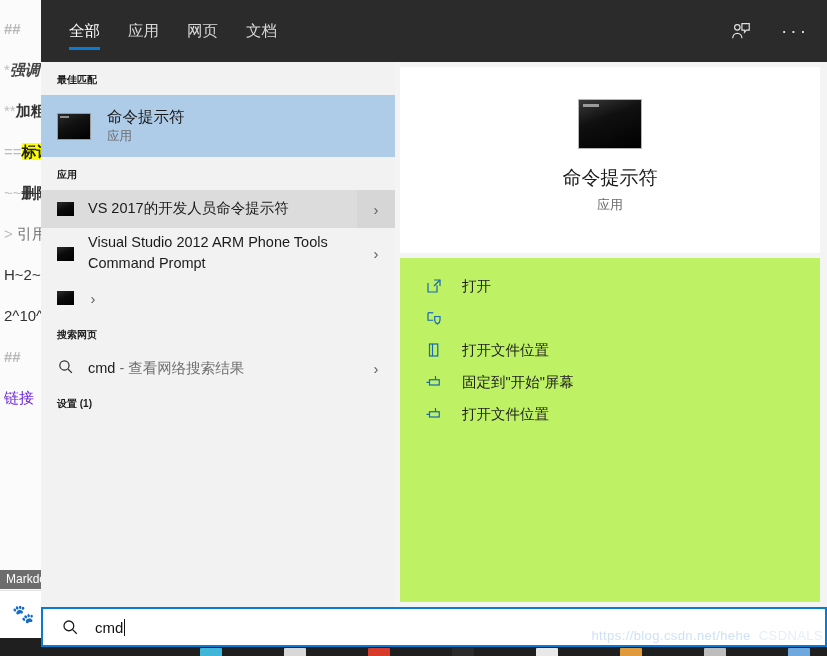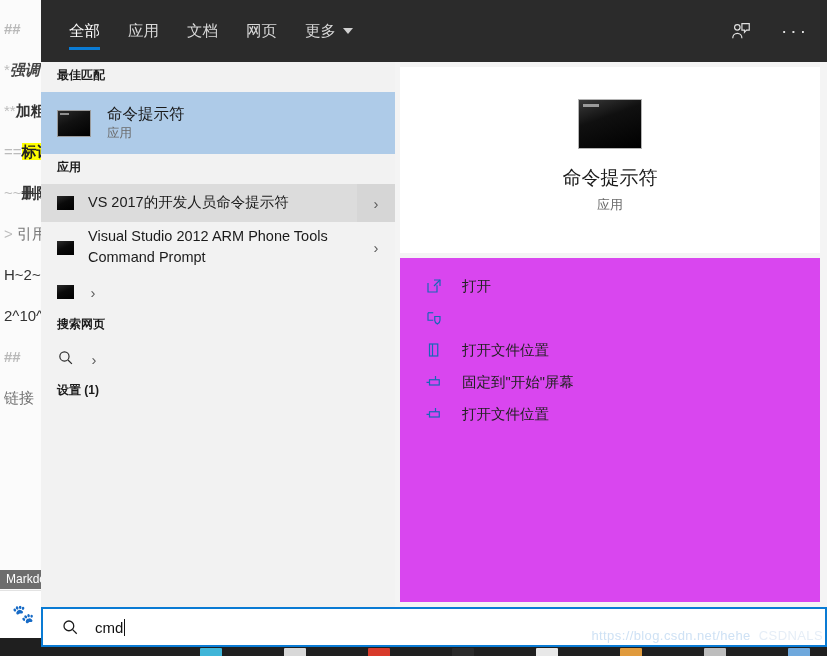--- a/index.html
+++ b/index.html
@@ -28,21 +28,21 @@
   }
   .bg-line { height: 41px; line-height: 41px; color: #777; }
   .bg-line .mk { color: #b9b9b9; font-weight: bold; }
   .bg-line .mk-sm { color: #bcbcbc; }
   .bg-line .em { font-style: italic; color: #444; font-weight: bold; }
   .bg-line .bold { font-weight: bold; color: #333; text-align: center; }
   .bg-line .hl { background: #ffff00; color: #222; font-weight: bold; }
   .bg-line .strike { text-decoration: line-through; color: #333; font-weight: bold; }
   .bg-line .quote { color: #777; }
   .bg-line .sub { font-size: 15px; color: #333; }
-  .bg-line .link { color: #737373; }
+  .bg-line .link { color: #6d28d9; }
 
   
   .bg-tooltip {
     position: absolute; left: 0px; top: 570px;
     background: #6d6d6d; color: #fff;
     font-size: 12px; padding: 2px 6px 3px 6px;
     white-space: nowrap;
   }
   
   .bg-bottombar {
@@ -100,22 +100,22 @@
     position: absolute; left: 0; top: 0; width: 354px; height: 545px;
     background: #f2f2f2;
   }
   .right-pane {
     position: absolute; left: 354px; top: 0; width: 432px; height: 545px;
     background: #f4f4f4;
   }
 
   
   .sect-title {
-    font-size: 12px; font-weight: bold; color: #1b1b1b;
-    padding: 5px 0 8px 16px;
+    font-size: 10px; font-weight: bold; color: #1b1b1b;
+    padding: 11px 0 8px 16px;
   }
   .best-row {
     display: flex; align-items: center; height: 62px;
     background: #aecbe8; padding-left: 16px; cursor: default;
   }
   .ico-cmd {
     width: 34px; height: 27px; flex: 0 0 auto;
     background: linear-gradient(155deg,#2a2a2a 0%,#111 42%,#000 100%);
     border: 1px solid #9a9a9a; position: relative;
   }
@@ -165,21 +165,21 @@
     border: 1px solid #b4b4b4; position: relative;
   }
   .prev-icon::after {
     content:""; position:absolute; left:4px; top:4px; width:16px; height:3px; background:#9a9a9a;
   }
   .prev-name { text-align: center; font-size: 19px; color: #1a1a1a; margin-top: 16px; }
   .prev-sub { text-align: center; font-size: 13px; color: #6b6b6b; margin-top: 5px; }
 
   .actions {
     position: absolute; left: 5px; top: 196px; width: 420px; height: 344px;
-    background: #d946ef; padding-top: 12px;
+    background: #bef264; padding-top: 12px;
   }
   .act-row {
     display: flex; align-items: center; height: 32px; padding-left: 25px; cursor: default;
   }
   .act-ico { width: 20px; flex: 0 0 auto; display: flex; align-items: center; }
   .act-label { margin-left: 17px; font-size: 14.5px; color: #222; }
 
   
   .searchbar {
     position: absolute; left: 41px; top: 607px; width: 786px; height: 40px;
@@ -267,28 +267,24 @@
     <div class="sb-header">
       <div class="tabs">
         <div class="tab active">
           <span>全部</span>
           <span class="tab-underline"></span>
         </div>
         <div class="tab">
           <span>应用</span>
         </div>
         <div class="tab">
+          <span>网页</span>
+        </div>
+        <div class="tab">
           <span>文档</span>
-        </div>
-        <div class="tab">
-          <span>网页</span>
-        </div>
-        <div class="tab">
-          <span>更多</span>
-          <span class="caret"></span>
         </div>
       </div>
       <div class="hdr-right">
         <div class="hdr-btn">
           <svg width="22" height="22" viewBox="0 0 24 24" fill="none" stroke="#e0e0e0" stroke-width="1.3">
             <circle cx="8" cy="8" r="3"></circle>
             <path d="M3 20c0-3.3 2.2-5.5 5-5.5s5 2.2 5 5.5"></path>
             <path d="M13 4h8v7h-3l-2.2 2.4V11H13z"></path>
           </svg>
         </div>
@@ -332,20 +328,24 @@
         </div>
 
         <div class="sect-title">搜索网页</div>
 
         <div class="web-row">
           <div class="mag">
             <svg width="17" height="17" viewBox="0 0 24 24" fill="none" stroke="#2b2b2b" stroke-width="1.7">
               <circle cx="10.5" cy="10.5" r="6.5"></circle>
                 <path d="M15.5 15.5L21 21"></path>
             </svg>
+          </div>
+          <div class="web-label">
+            <span>cmd</span>
+            <span class="dim">- 查看网络搜索结果</span>
           </div>
           <div class="chev">›</div>
         </div>
 
         <div class="sect-title">设置 (1)</div>
       </div>
 
       <div class="right-pane">
 
         <div class="preview-card">

